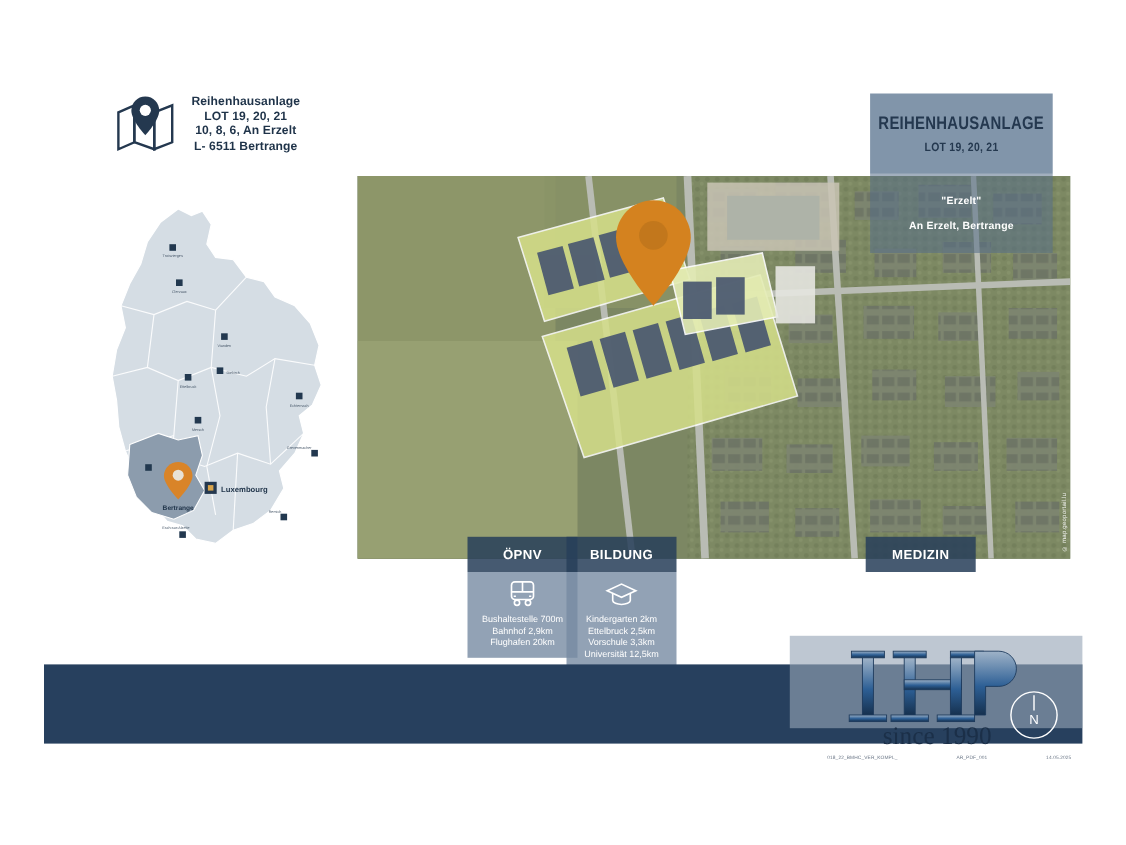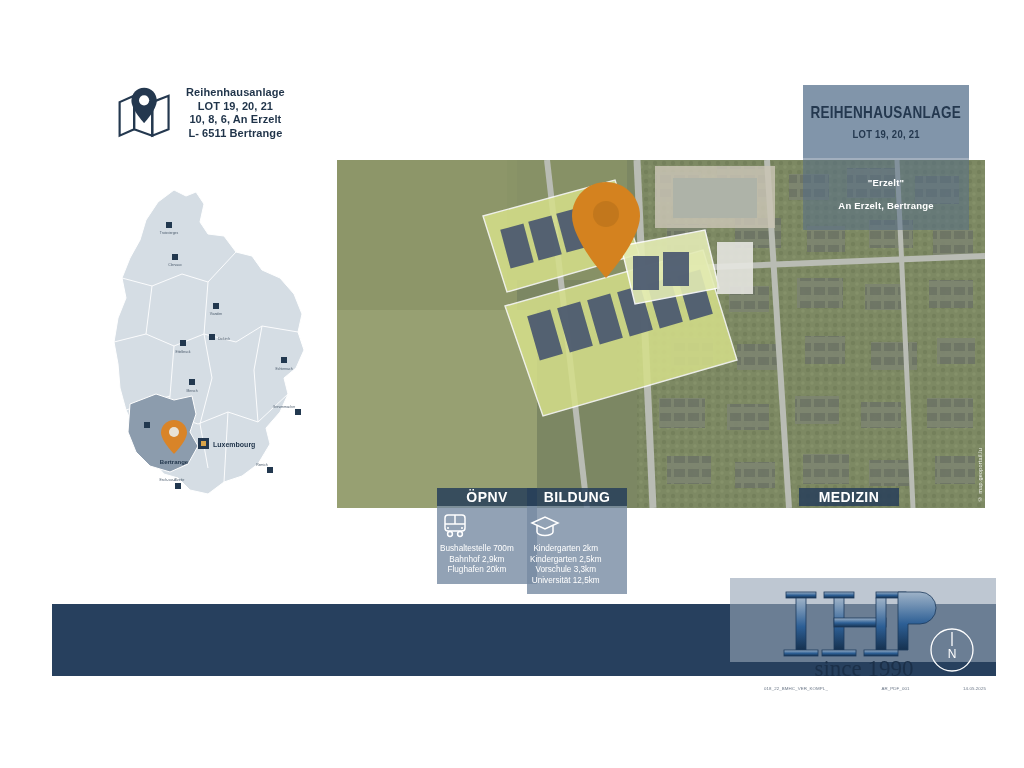--- a/index.html
+++ b/index.html
@@ -1,19 +1,19 @@
 <!DOCTYPE html>
 <html><head>
 <meta charset="utf-8">
 <style>
   html,body{margin:0;padding:0;}
   body{width:1024px;height:768px;background:#ffffff;overflow:hidden;
        font-family:"Liberation Sans",sans-serif;position:relative;}
 
-  .sheet{position:absolute;inset:0;background:#ffffff;margin-left:12px;}
+  .sheet{position:absolute;inset:0;background:#ffffff;}
 
   
   #header-block{position:absolute;left:104px;top:78px;width:220px;height:70px;
                 display:flex;align-items:center;gap:10px;}
   #map-pin-icon{width:58px;height:58px;flex:0 0 58px;}
   #header-text{font-size:11px;line-height:13.5px;font-weight:bold;color:#1f3349;
                text-align:center;letter-spacing:.1px;padding-left:2px;}
 
   
   #country-map{position:absolute;left:100px;top:182px;width:200px;height:320px;}
@@ -41,25 +41,25 @@
   #title-lot{font-size:11px;font-weight:bold;color:#24384f;letter-spacing:.3px;
       transform:scaleX(.86);transform-origin:center;white-space:nowrap;}
   #title-sub{position:absolute;left:791px;top:158px;width:166px;height:72px;
       background:rgba(86,110,136,.55);display:flex;flex-direction:column;
       align-items:center;justify-content:center;gap:12px;}
   #title-quote,#title-addr{font-size:9.5px;font-weight:bold;color:#ffffff;
       letter-spacing:.2px;white-space:nowrap;}
 
   
   .amenity{position:absolute;top:488px;width:100px;}
-  .amenity-head{height:18px;background:rgba(40,63,90,.86);color:#ffffff;
-      font-size:14px;font-weight:bold;letter-spacing:.4px;
+  .amenity-head{height:32px;background:rgba(40,63,90,.86);color:#ffffff;
+      font-size:12px;font-weight:bold;letter-spacing:.4px;
       display:flex;align-items:center;justify-content:center;}
   .amenity-body{background:rgba(119,139,163,.80);padding:7px 3px 8px;
-      display:flex;flex-direction:column;align-items:flex-start;gap:5px;}
+      display:flex;flex-direction:column;align-items:center;gap:5px;}
   .amenity-icon{width:30px;height:26px;}
   .amenity-list{font-size:8.2px;line-height:10.6px;color:#ffffff;text-align:center;}
   #amenity-opnv{left:425px;}
   #amenity-bildung{left:515px;border-radius:13px;}
   #amenity-handel{left:645px;}
   #amenity-medizin{left:755px;padding-left:32px;}
 
   
   #bottom-bar{position:absolute;left:40px;top:604px;width:944px;height:72px;
       background:#27405e;}
@@ -292,21 +292,21 @@
     <div class="amenity-head">BILDUNG</div>
     <div class="amenity-body">
       <span class="amenity-icon">
         <svg viewBox="0 0 30 26" fill="none" stroke="#ffffff" stroke-width="1.5">
           <path d="M2 10 L15 4 L28 10 L15 16 Z"></path>
           <path d="M7 12.5 V19 C7 21 11 22.5 15 22.5 C19 22.5 23 21 23 19 V12.5"></path>
         </svg>
       </span>
       <div class="amenity-list">
         <div>Kindergarten 2km</div>
-        <div>Kindergarten 2,5km</div>
+        <div>Ettelbruck 2,5km</div>
         <div>Vorschule 3,3km</div>
         <div>Universität 12,5km</div>
       </div>
     </div>
   </div>
 
 
   <div class="amenity" id="amenity-medizin">
     <div class="amenity-head">MEDIZIN</div>
   </div>

